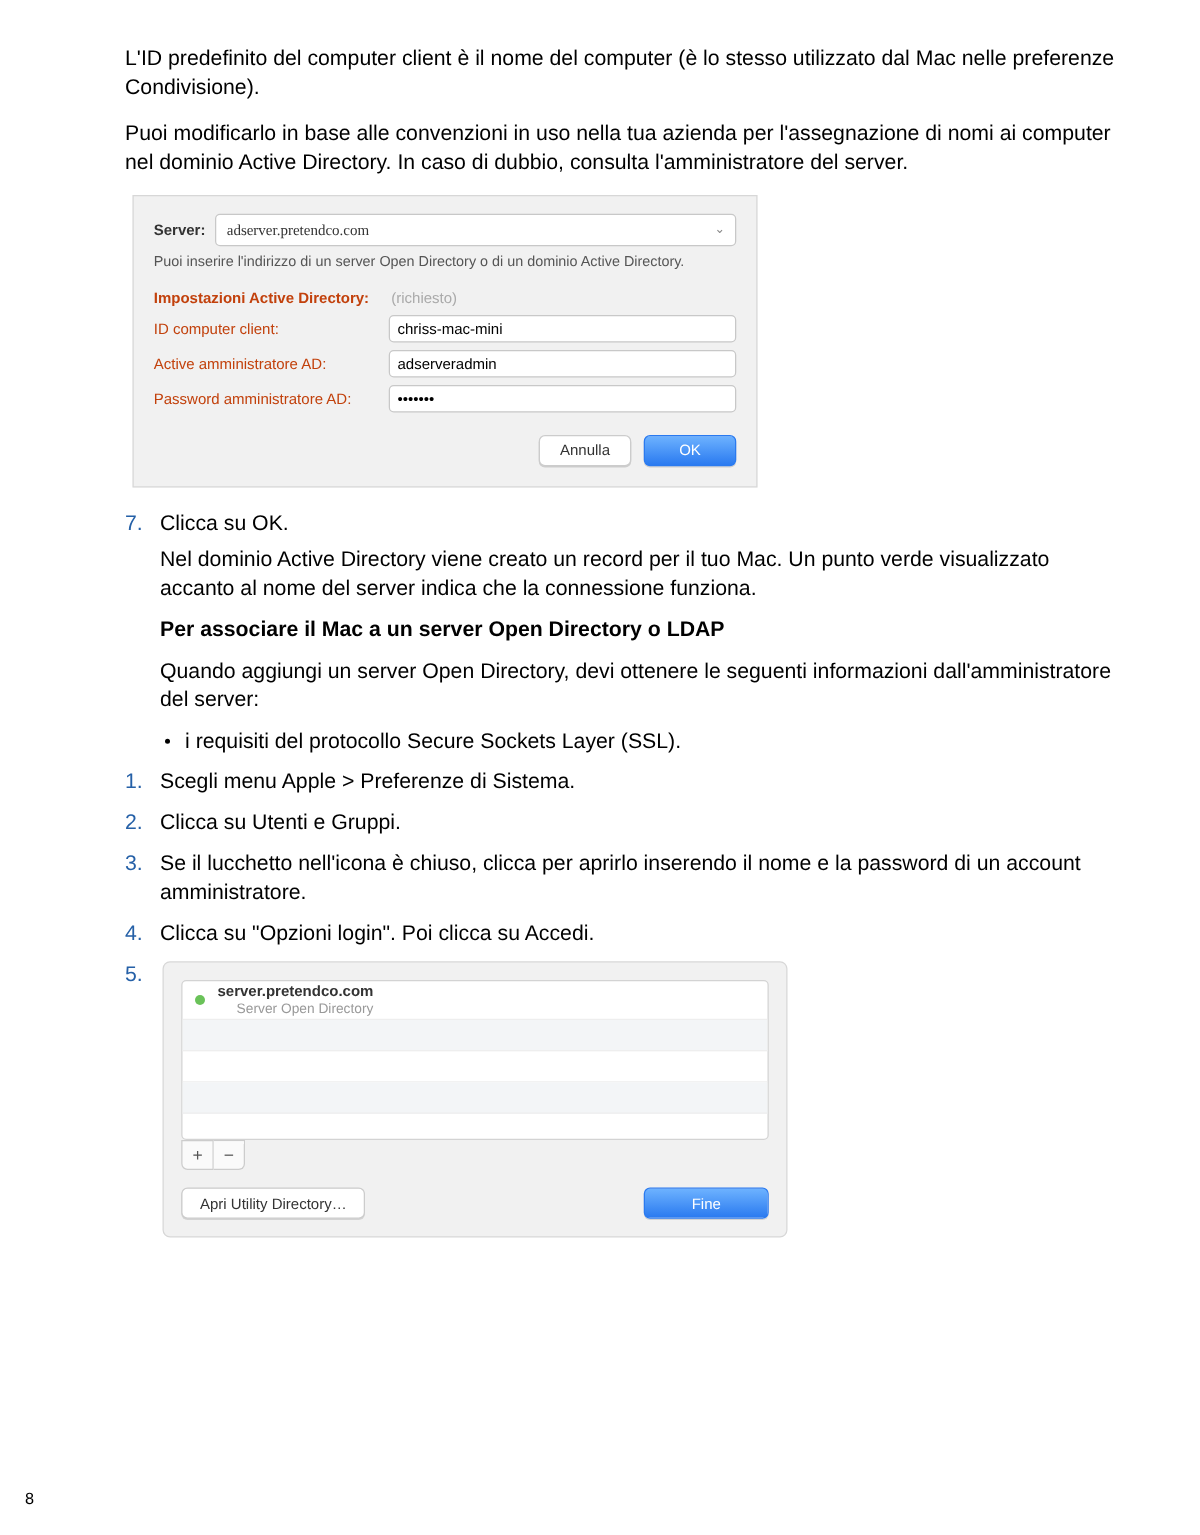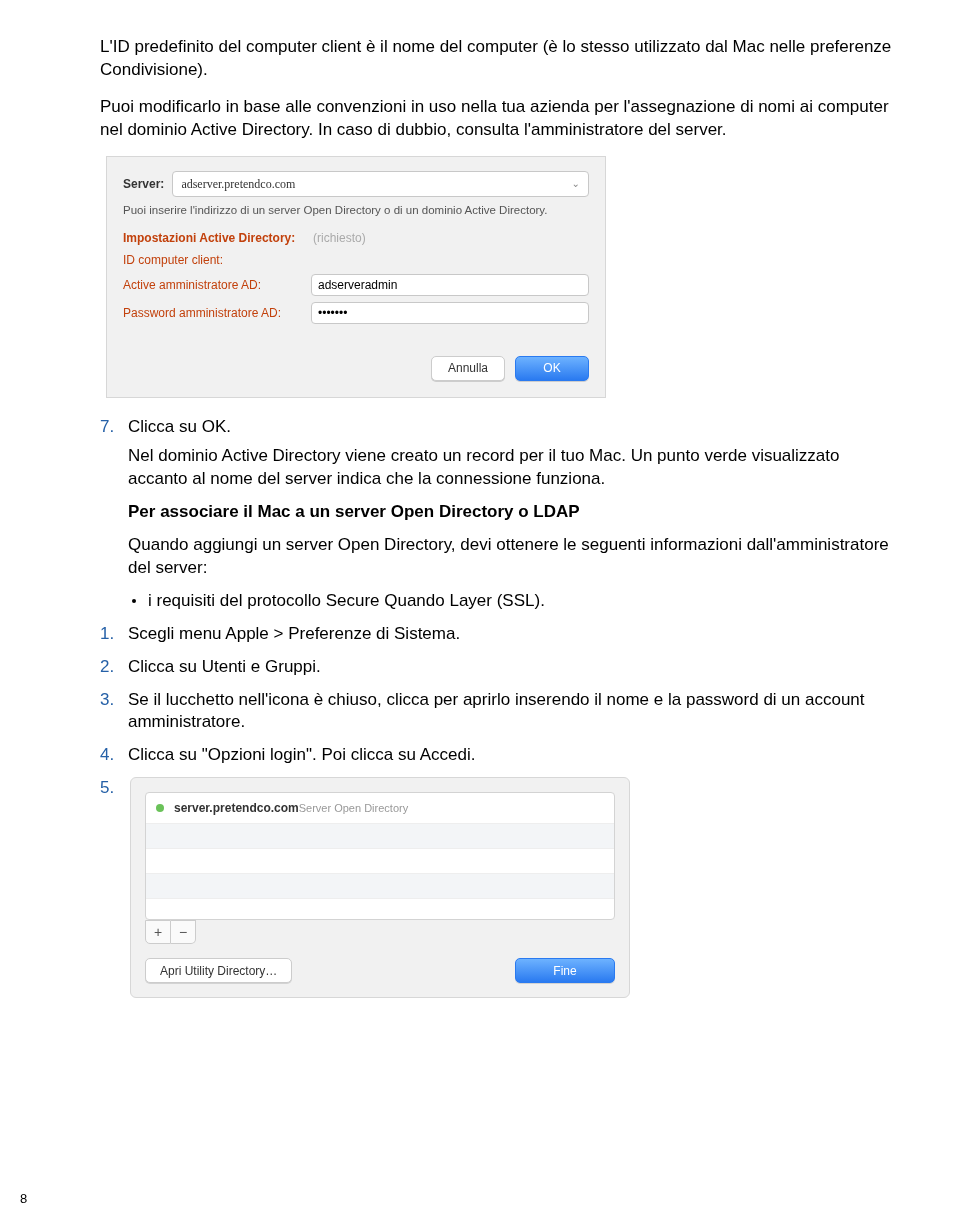--- a/index.html
+++ b/index.html
@@ -34,21 +34,21 @@
     background:#fff;padding:0 6px;font-size:12px;box-sizing:border-box;
   }
   .dlg .server-row{display:flex;align-items:center;}
   .dlg .server-row .slabel{font-weight:600;margin-right:8px;}
   .dlg .server-row .drop{
     flex:1;display:flex;align-items:center;
     height:24px;border:1px solid #c8c8c8;border-radius:4px;background:#fff;
     padding:0 8px;justify-content:space-between;font-family:Liberation Serif, serif;
   }
   .dlg .note{color:#555;font-size:11.5px;line-height:1.3;margin:6px 0 12px 0;}
-  .dlg .btns{display:flex;justify-content:flex-end;gap:10px;margin-top:32px;}
+  .dlg .btns{display:flex;justify-content:flex-end;gap:10px;margin-top:18px;}
   .btn{
     min-width:72px;height:23px;border-radius:5px;font-size:12px;
     display:inline-flex;align-items:center;justify-content:center;
     box-shadow:0 1px 0 rgba(0,0,0,0.15);
   }
   .btn.white{background:#fff;border:1px solid #ccc;}
   .btn.blue{background:linear-gradient(#6db2ff,#2a7af0);color:#fff;border:1px solid #2a7af0;}
   .greyval{color:#aaa;padding-left:2px;}
   .chev{font-size:10px;color:#888;}
   
@@ -58,21 +58,21 @@
     font-size:12px;color:#333;
   }
   .dlg2 .list{
     border:1px solid #d3d3d3;border-radius:4px;background:#fff;
     margin:14px 14px 0 14px;height:128px;box-sizing:border-box;overflow:hidden;
   }
   .dlg2 .li-row{display:flex;align-items:center;height:30px;padding:0 10px;border-bottom:1px solid #eee;}
   .dlg2 .li-row.alt{background:#f3f5f7;}
   .dlg2 .li-row.empty{border-bottom:1px solid #eee;height:24px;}
   .dot{width:8px;height:8px;border-radius:50%;background:#6ac259;margin-right:10px;flex:none;}
-  .li-main{display:flex;flex-direction:row;line-height:1.1;text-align:right;}
+  .li-main{display:flex;flex-direction:column;line-height:1.1;text-align:right;}
   .li-main .name{font-weight:600;color:#333;}
   .li-main .type{color:#999;font-size:11px;}
   .addrem{display:flex;margin:0 14px;}
   .sq{
     width:24px;height:22px;border:1px solid #ccc;background:#fafafa;
     display:inline-flex;align-items:center;justify-content:center;font-size:14px;color:#555;
   }
   .sq.first{border-radius:0 0 0 5px;}
   .sq.second{border-radius:0 0 5px 0;border-left:none;}
   .dlg2 .footer{display:flex;justify-content:space-between;align-items:center;padding:14px;}
@@ -99,20 +99,21 @@
     </div>
   </div>
   <div class="note">Puoi inserire l'indirizzo di un server Open Directory o di un dominio Active Directory.</div>
 
   <div class="row">
     <span class="lbl lhead">Impostazioni Active Directory:</span>
     <span class="greyval">(richiesto)</span>
   </div>
   <div class="row">
     <span class="lbl">ID computer client:</span>
+    <input type="text" value="chriss-mac-mini" style="">
   </div>
   <div class="row">
     <span class="lbl">Active amministratore AD:</span>
     <input type="text" value="adserveradmin" style="">
   </div>
   <div class="row">
     <span class="lbl">Password amministratore AD:</span>
     <input type="text" value="•••••••" style="">
   </div>
   <div class="btns">
@@ -122,21 +123,21 @@
 </div>
 
 <ul class="ol">
   <li>
     <span class="num">7.</span>
     <span>Clicca su OK.</span>
     <p class="sub-p">Nel dominio Active Directory viene creato un record per il tuo Mac. Un punto verde visualizzato accanto al nome del server indica che la connessione funziona.</p>
     <p class="sub-p bold">Per associare il Mac a un server Open Directory o LDAP</p>
     <p class="sub-p">Quando aggiungi un server Open Directory, devi ottenere le seguenti informazioni dall'amministratore del server:</p>
     <ul class="sub-ul">
-      <li>i requisiti del protocollo Secure Quando Layer (SSL).</li>
+      <li>i requisiti del protocollo Secure Sockets Layer (SSL).</li>
     </ul>
   </li>
   <li>
     <span class="num">1.</span>
     <span>Scegli menu Apple &gt; Preferenze di Sistema.</span>
   </li>
   <li>
     <span class="num">2.</span>
     <span>Clicca su Utenti e Gruppi.</span>
   </li>

